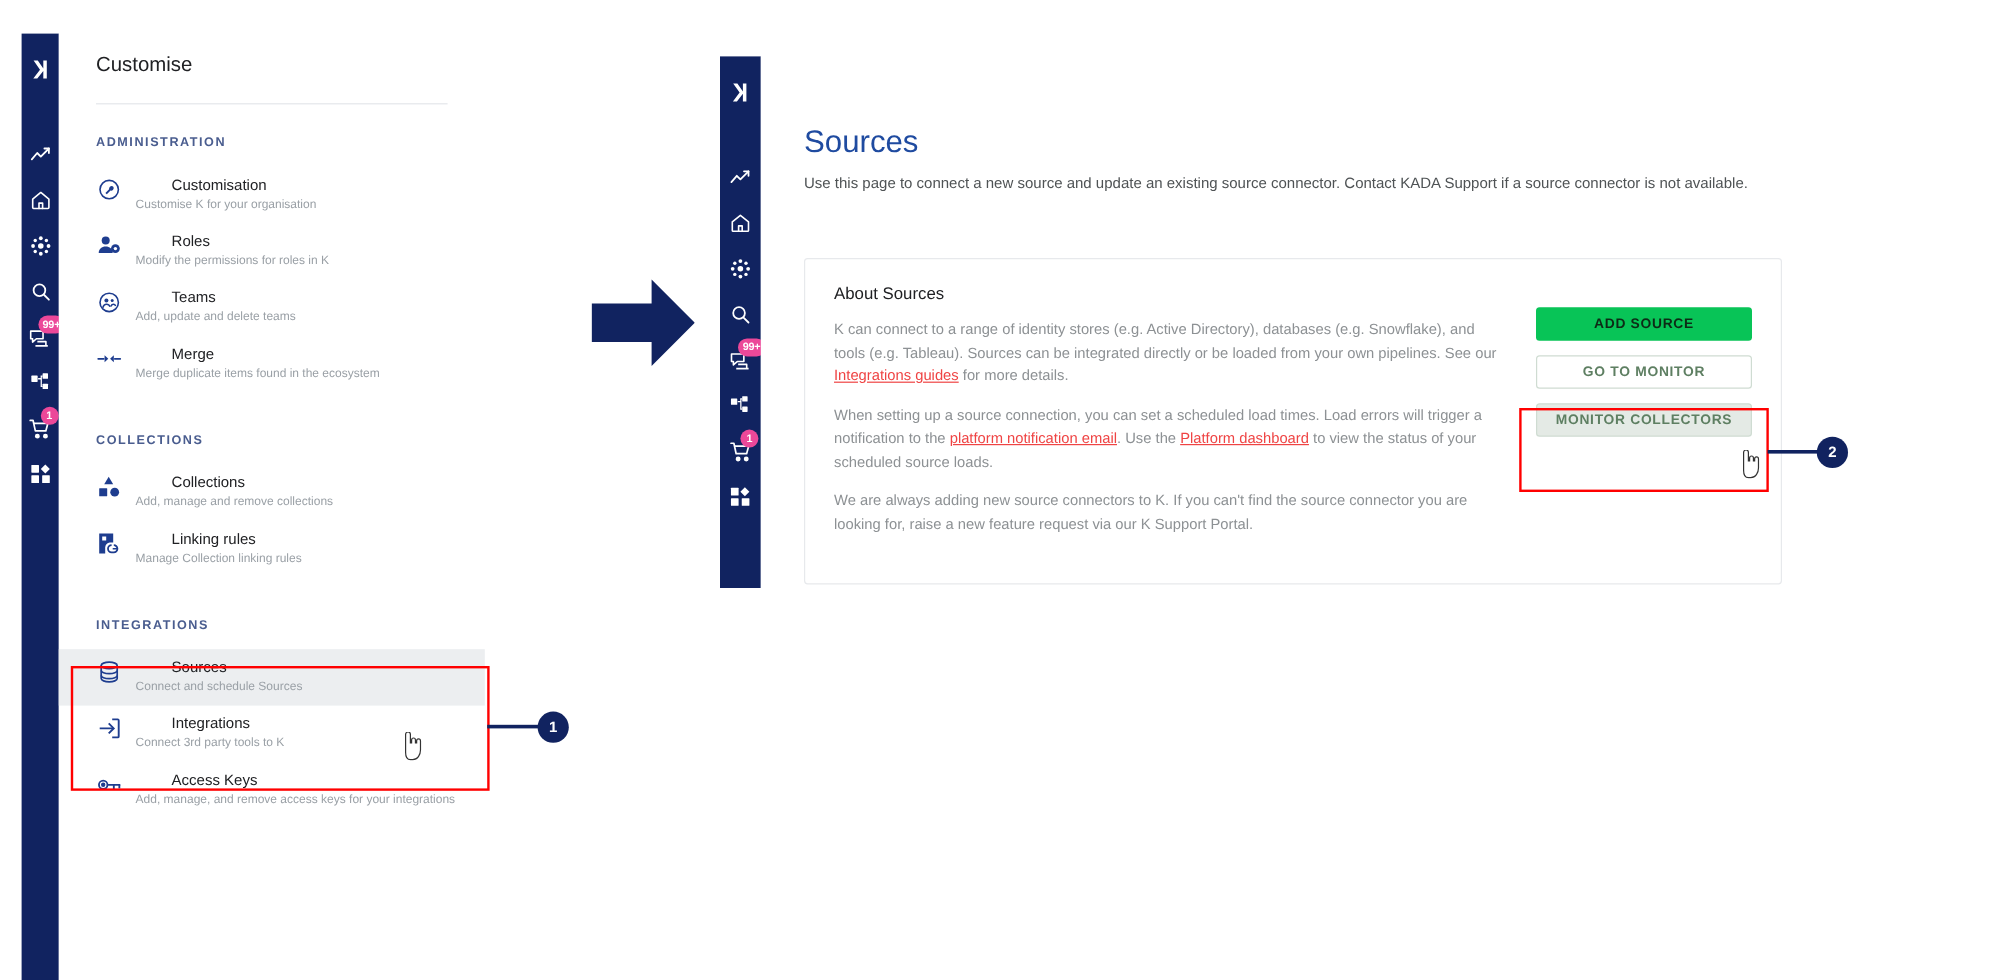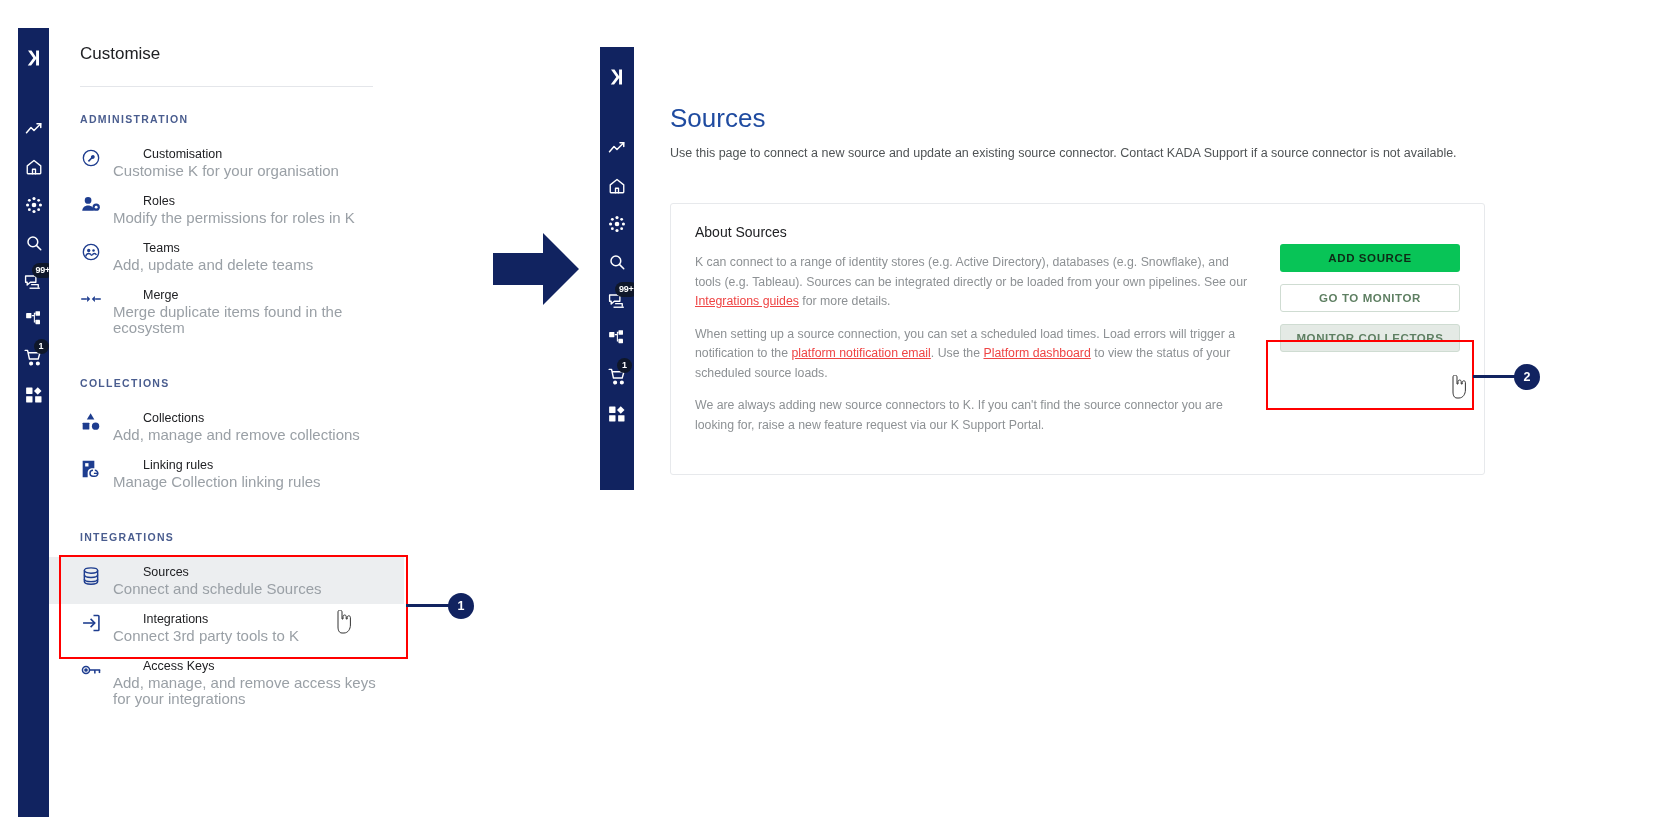--- a/index.html
+++ b/index.html
@@ -27,21 +27,21 @@
   .rail-items { display:flex; flex-direction:column; align-items:center; width:100%; }
   .rail-item {
     position: relative;
     width: 100%; height: 38px;
     display: flex; align-items: center; justify-content: center;
     color: #ffffff;
   }
   .rail-item svg { display:block; }
   .badge {
     position: absolute;
-    background: #0f172a;
+    background: #ec4899;
     color: #fff;
     border-radius: 999px;
     font-size: 9px;
     font-weight: 700;
     line-height: 1;
     padding: 3px 4px;
     min-width: 15px;
     text-align: center;
     letter-spacing: -0.2px;
   }
@@ -75,21 +75,21 @@
   }
   .menu-item.active { background: #eceef0; }
   .menu-icon {
     width: 22px; min-width: 22px; height: 22px;
     margin-right: 11px; margin-top: 1px;
     color: #1e3d8f;
     display:flex; align-items:center; justify-content:center;
   }
   .menu-text { display: flex; flex-direction: column; }
   .menu-title { font-size: 12.5px; color: #202124; line-height: 16px; margin-left: 30px; }
-  .menu-sub { font-size: 15px; color: #9aa0a6; line-height: 16px; margin-top: 1px; }
+  .menu-sub { font-size: 10px; color: #9aa0a6; line-height: 16px; margin-top: 1px; }
 
   
   #big-arrow { position: absolute; left: 493px; top: 231px; width: 86px; height: 76px; }
 
   
   #right-rail { left: 600px; top: 47px; width: 34px; height: 443px; }
   #sources-panel {
     position: absolute;
     left: 634px; top: 47px; width: 1025px; height: 443px;
     background: #ffffff;
@@ -97,21 +97,21 @@
   #sources-title {
     font-size: 26px; color: #1f4ba0; font-weight: 400;
     margin: 56px 0 0 36px;
   }
   #sources-desc {
     font-size: 12.5px; color: #4f5355; line-height: 19px;
     margin: 10px 36px 0 36px; max-width: 790px;
   }
   #about-card {
     position: absolute;
-    left: 670px; top: 203px; width: 815px; height: 272px;
+    left: 670px; top: 215px; width: 815px; height: 272px;
     background: #ffffff;
     border: 1px solid #e7e9ec;
     border-radius: 3px;
   }
   #about-inner { padding: 20px 24px 0 24px; position: relative; height: 100%; }
   #about-title { font-size: 14px; color: #202124; font-weight: 400; }
   .about-p {
     font-size: 12.3px; color: #8d9194; line-height: 19.5px;
     margin-top: 13px; width: 560px;
   }

